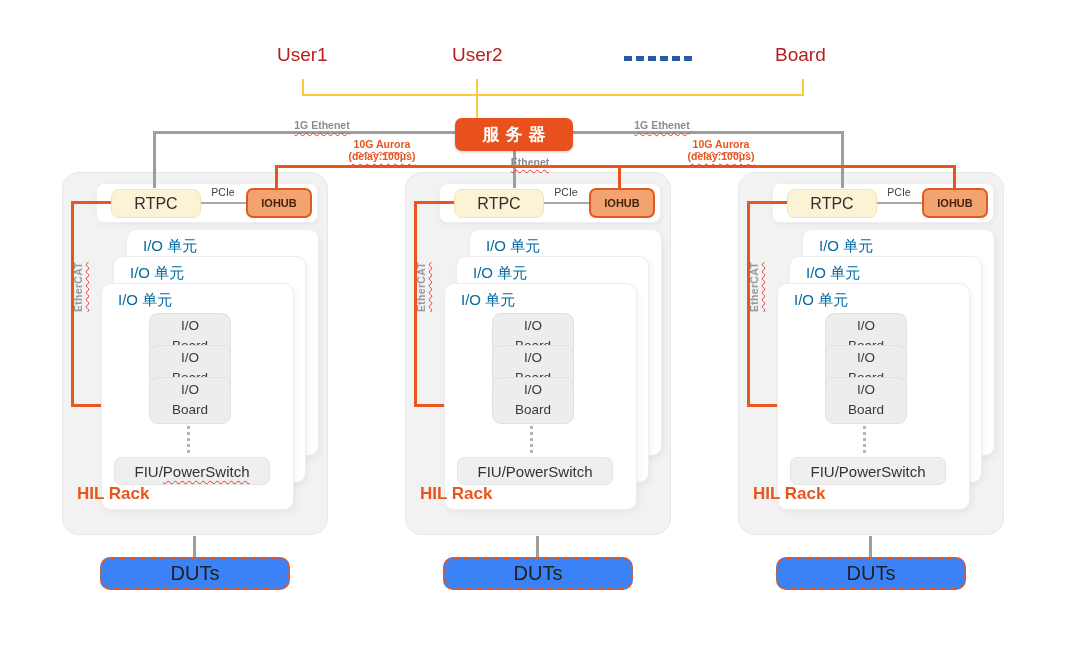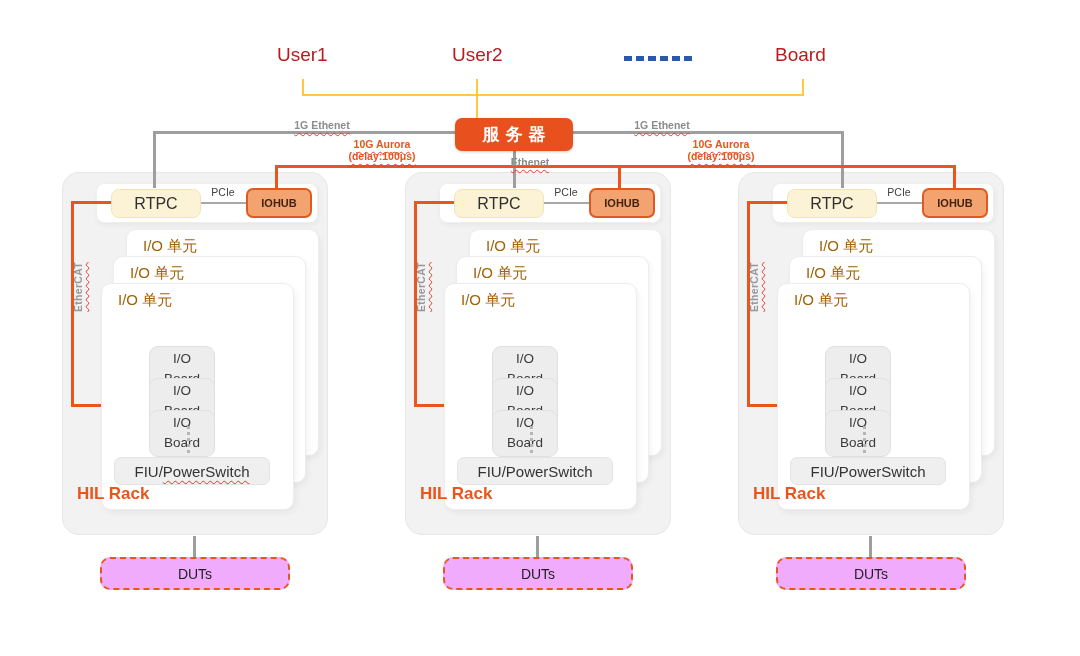--- a/index.html
+++ b/index.html
@@ -44,45 +44,45 @@
   .pcie-line{position:absolute;left:138px;top:29px;width:45px;height:2px;background:#A8A8A8;}
   .pcie-label{position:absolute;left:134px;top:13px;width:52px;text-align:center;
         font-size:10.5px;color:#414141;}
   .iohub{position:absolute;left:183px;top:15px;width:66px;height:30px;background:#F2A36F;
         border:2px solid #DD5B22;border-radius:7px;box-sizing:border-box;
         display:flex;align-items:center;justify-content:center;font-size:11px;font-weight:bold;color:#41230F;}
 
   .unit{position:absolute;width:193px;height:227px;background:#fff;border:1px solid #EDEDED;
         border-radius:10px;box-sizing:border-box;box-shadow:2px 3px 6px rgba(0,0,0,.05);}
   .unit-a{left:63px;top:56px;} .unit-b{left:50px;top:83px;} .unit-c{left:38px;top:110px;}
-  .unit-label{position:absolute;left:16px;top:7px;font-size:15px;color:#a16207;}
-
-  .board{position:absolute;left:86px;width:66px;height:47px;background:#EDEDED;border:1px solid #E0E0E0;
+  .unit-label{position:absolute;left:16px;top:7px;font-size:15px;color:#0369a1;}
+
+  .board{position:absolute;left:86px;width:82px;height:47px;background:#EDEDED;border:1px solid #E0E0E0;
         border-radius:9px;box-sizing:border-box;text-align:center;font-size:13.5px;color:#3A3A3A;
-        line-height:20px;padding-top:2px;overflow:hidden;margin-top:33px;}
+        line-height:20px;padding-top:2px;overflow:hidden;}
   .board-1{top:140px;} .board-2{top:172px;} .board-3{top:204px;}
 
   .dots{position:absolute;left:124px;top:253px;height:27px;width:0;border-left:3px dotted #B5B5B5;}
   .fiu{position:absolute;left:51px;top:284px;width:156px;height:28px;background:#EFEFEF;
        border:1px solid #E4E4E4;border-radius:7px;box-sizing:border-box;
        display:flex;align-items:center;justify-content:center;font-size:15px;color:#333;}
 
   .ec-h1{position:absolute;left:8px;top:28px;width:40px;height:3px;background:#E8551D;}
   .ec-v {position:absolute;left:8px;top:28px;width:3px;height:206px;background:#E8551D;}
   .ec-h2{position:absolute;left:8px;top:231px;width:30px;height:3px;background:#E8551D;}
   .ec-label{position:absolute;left:-19px;top:107px;width:70px;height:14px;transform:rotate(-90deg);
        font-size:10.5px;font-weight:bold;color:#989898;text-align:center;letter-spacing:.3px;}
 
   .hil-label{position:absolute;left:14px;top:311px;font-size:17px;font-weight:bold;color:#E8551D;}
 
   
   .duts-line{position:absolute;top:536px;width:3px;height:21px;background:#9E9E9E;}
-  .duts{position:absolute;top:557px;width:190px;height:33px;background:#f0abfc;border:2px dashed #E8551D;
+  .duts{position:absolute;top:557px;width:190px;height:33px;background:#3b82f6;border:2px dashed #E8551D;
         border-radius:10px;box-sizing:border-box;display:flex;align-items:center;justify-content:center;
-        font-size:14px;color:#1F1F1F;z-index:1;}
+        font-size:20px;color:#1F1F1F;z-index:1;}
 </style>
 </head>
 <body>
 
 <div class="canvas">
 
   <div class="user" style="left:277px">User1</div>
   <div class="user" style="left:452px">User2</div>
   <div class="ellipsis-dashes"></div>
   <div class="user" style="left:775px">Board</div>

